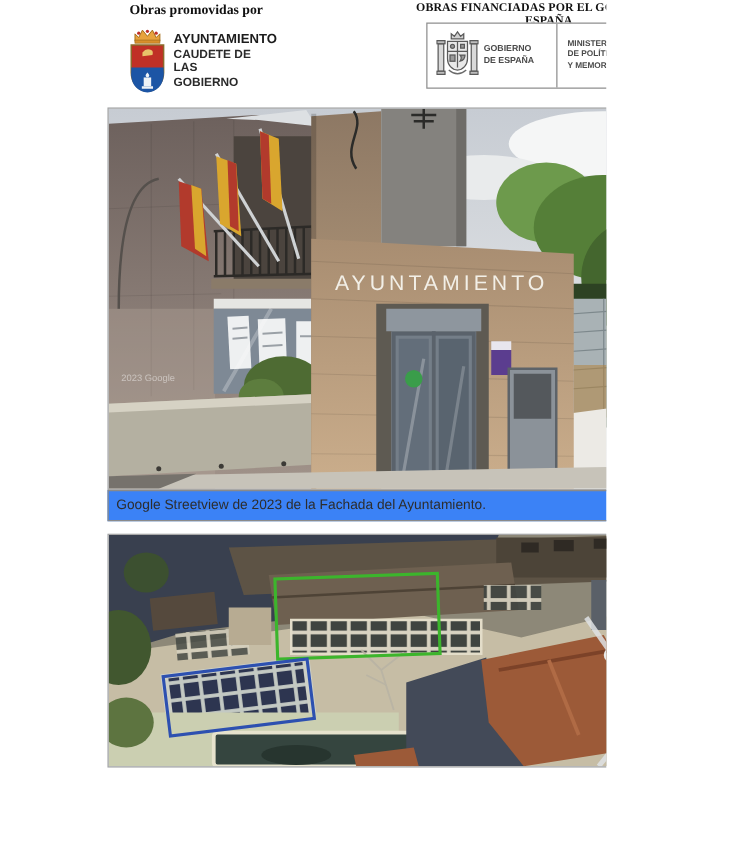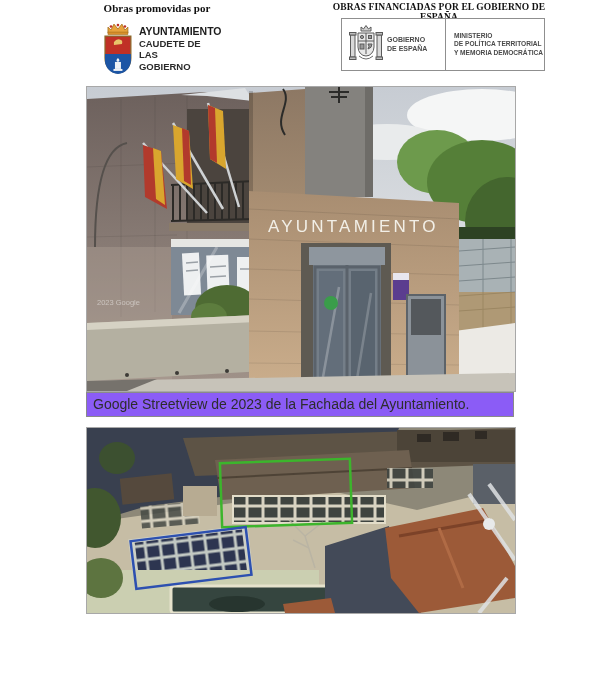--- a/index.html
+++ b/index.html
@@ -1,16 +1,16 @@
 <!DOCTYPE html>
 <html><head>
 <meta charset="utf-8">
 <style>
   html,body{margin:0;padding:0;background:#ffffff;}
-  .page{position:relative;width:600px;height:680px;background:#fff;overflow:hidden;
+  .page{position:relative;width:485px;height:680px;background:#fff;overflow:hidden;
         font-family:"Liberation Sans",sans-serif;color:#222;}
 
   
   .hdr-left{position:absolute;left:92px;top:2px;width:130px;text-align:center;}
   .hdr-right{position:absolute;left:298px;top:2px;width:228px;text-align:center;margin-left:27px;}
   .hdr-title{font-family:"Liberation Serif",serif;font-weight:bold;font-size:11px;color:#111;}
   .hdr-title.small{font-size:9.5px;letter-spacing:.1px;}
   .logo-ayto{position:absolute;left:10px;top:18px;display:flex;align-items:center;gap:5px;text-align:left;}
   .logo-ayto-text{line-height:11.5px;}
   .logo-ayto-text .l1{font-weight:bold;font-size:10.5px;color:#1c1c1c;}
@@ -20,21 +20,21 @@
   .gov-arms{margin-left:7px;flex:0 0 34px;}
   .gov-text{width:56px;text-align:left;font-size:7px;font-weight:bold;color:#4a4a4a;line-height:8.5px;margin-left:4px;}
   .gov-divider{width:1px;align-self:stretch;background:#8f8f8f;margin-left:2px;}
   .ministry-text{text-align:left;font-size:6.6px;font-weight:bold;color:#4a4a4a;line-height:8.3px;margin-left:8px;}
 
   
   .photo-frame{position:absolute;left:86px;width:428px;border:1px solid #a8a8a8;box-sizing:content-box;
                background:#dfe2e5;overflow:hidden;}
   .photo-frame svg{display:block;}
   .caption-box{position:absolute;left:86px;width:428px;border:1px solid #8a8a8a;box-sizing:border-box;
-               font-size:14px;color:#2d2d2d;padding:3px 6px 2px 6px;background:#8b5cf6;line-height:20px;
+               font-size:11px;color:#2d2d2d;padding:3px 6px 2px 6px;background:#3b82f6;line-height:20px;
                overflow:hidden;}
   #photo1{top:86px;height:304px;}
   #cap1{top:392px;height:25px;line-height:17px;}
   #photo2{top:427px;height:185px;}
   #cap2{top:613px;height:62px;}
 </style>
 </head>
 <body>
 
 <div class="page">

